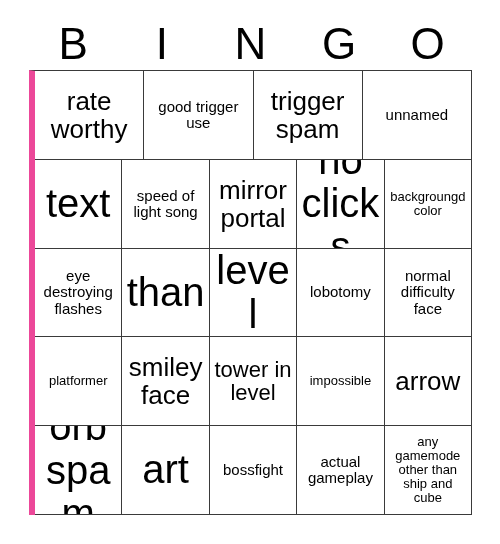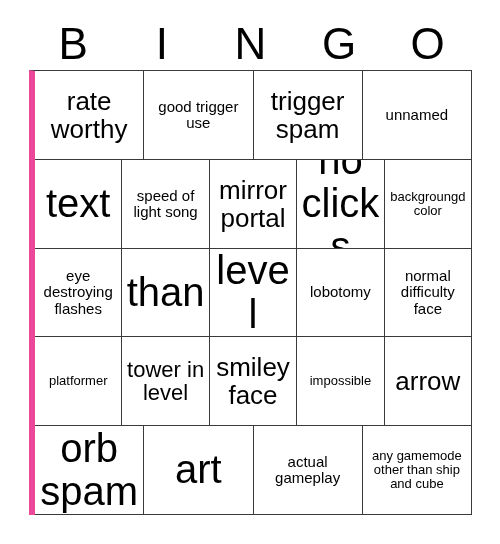--- a/index.html
+++ b/index.html
@@ -148,41 +148,44 @@
         </div>
       <div class="cell fs-md">
           <span class="cell-text">normal difficulty face</span>
         </div>
     </div>
 
     <div class="grid-row">
       <div class="cell fs-xs">
           <span class="cell-text">platformer</span>
         </div>
+      <div class="cell fs-xl">
+          <span class="cell-text">smiley face</span>
+        </div>
       <div class="cell fs-lg">
           <span class="cell-text">tower in level</span>
-        </div>
-      <div class="cell fs-xl">
-          <span class="cell-text">smiley face</span>
         </div>
       <div class="cell fs-xs">
           <span class="cell-text">impossible</span>
         </div>
       <div class="cell fs-xl">
           <span class="cell-text">arrow</span>
         </div>
     </div>
 
     <div class="grid-row">
       <div class="cell fs-xxl">
           <span class="cell-text">orb spam</span>
         </div>
       <div class="cell fs-xxl">
           <span class="cell-text">art</span>
         </div>
+      <div class="cell fs-sm">
+          <span class="cell-text">bossfight</span>
+        </div>
       <div class="cell fs-md">
           <span class="cell-text">actual gameplay</span>
         </div>
       <div class="cell fs-xxs">
           <span class="cell-text">any gamemode other than ship and cube</span>
         </div>
     </div>
 
   </div>
 </div>

